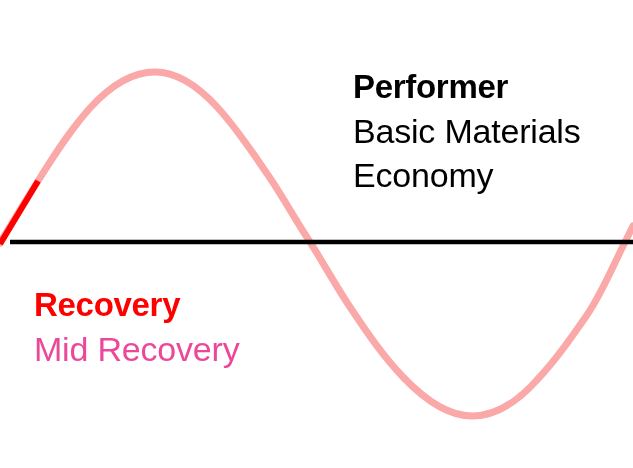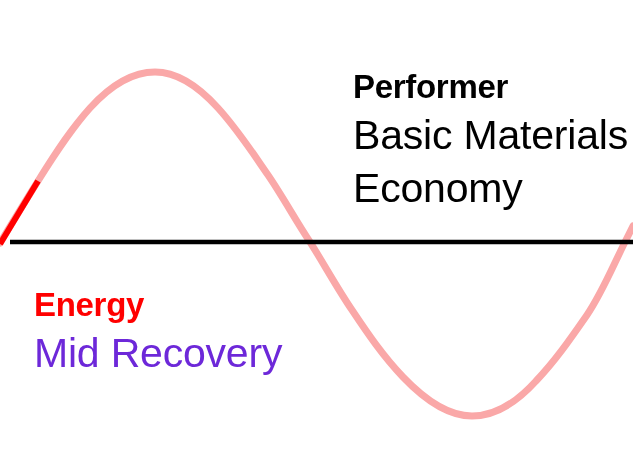--- a/index.html
+++ b/index.html
@@ -40,28 +40,28 @@
     top: 284px;
   }
   .heading {
     font-weight: bold;
     font-size: 33px;
     letter-spacing: -0.3px;
     margin: 0;
   }
   .subline {
     font-weight: normal;
-    font-size: 41px;
+    font-size: 34px;
     letter-spacing: -0.2px;
     margin: 0;
   }
   #performer-heading { color: #000000; }
   #performer-line-1, #performer-line-2 { color: #000000; }
   #economy-heading { color: #ff0000; }
-  #economy-line-1 { color: #6d28d9; }
+  #economy-line-1 { color: #ec4899; }
 </style>
 </head>
 <body>
 
 <div id="stage">
 
   <svg id="cycle-svg" viewBox="0 0 633 468" width="633" height="468">
 
     <path d="M 0 243
              C 12 223, 26 200, 38 181
@@ -84,17 +84,17 @@
 
   </svg>
 
   <div class="label-block" id="performer-block">
     <div class="heading" id="performer-heading">Performer</div>
     <div class="subline" id="performer-line-1">Basic Materials</div>
     <div class="subline" id="performer-line-2">Economy</div>
   </div>
 
   <div class="label-block" id="economy-block">
-    <div class="heading" id="economy-heading">Energy</div>
+    <div class="heading" id="economy-heading">Recovery</div>
     <div class="subline" id="economy-line-1">Mid Recovery</div>
   </div>
 
 </div>
 
 </body></html>

